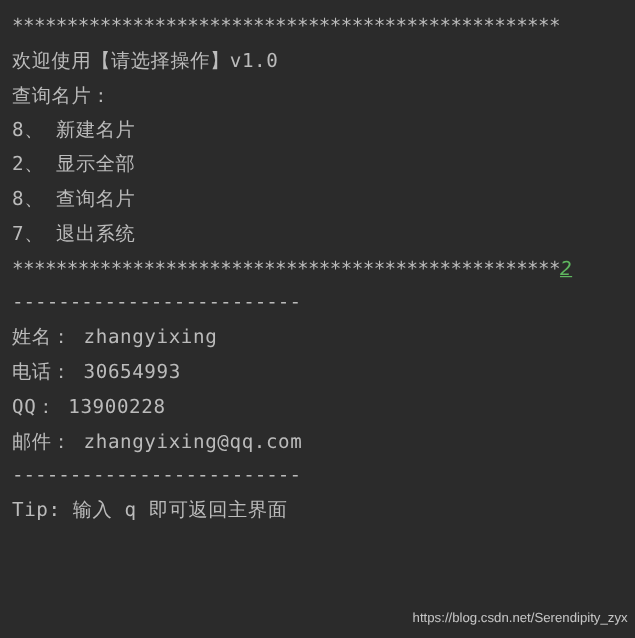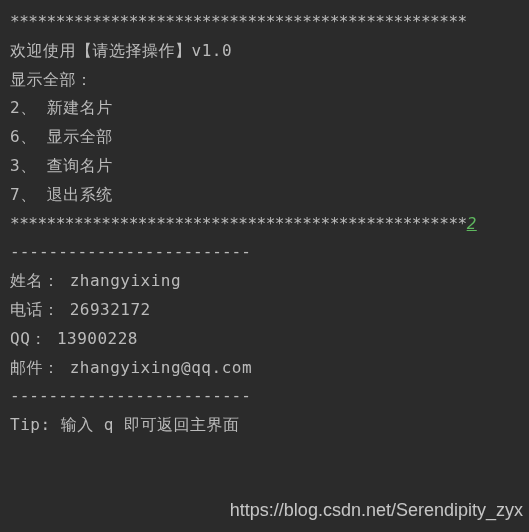--- a/index.html
+++ b/index.html
@@ -27,21 +27,21 @@
     .input-cursor {
       color: #5fb85f;
       font-style: italic;
       text-decoration: underline;
     }
     .watermark {
       position: absolute;
       right: 6px;
       bottom: 6px;
       color: #e0e0e0;
-      font-size: 18px;
+      font-size: 11px;
       opacity: 0.85;
       font-family: Arial, sans-serif;
       letter-spacing: 0;
       margin-left: 28px;
     }
     .stars {
       letter-spacing: -0.5px;
     }
     .dashes {
       letter-spacing: 0;
@@ -50,31 +50,31 @@
       display: flex;
       flex-wrap: nowrap;
     }
   </style>
 </head>
 <body>
 
 <div class="line stars">**************************************************</div>
 <div class="line">欢迎使用【请选择操作】v1.0</div>
 <div class="line"></div>
-<div class="line">显示全部：</div>
-<div class="line">2、 新建名片</div>
-<div class="line">6、 显示全部</div>
-<div class="line">3、 查询名片</div>
+<div class="line">查询名片：</div>
+<div class="line">8、 新建名片</div>
+<div class="line">2、 显示全部</div>
+<div class="line">8、 查询名片</div>
 <div class="line"></div>
 <div class="line">7、 退出系统</div>
 <div class="row-with-input">
   <span class="line stars">**************************************************</span>
     <span class="input-cursor">2</span>
 </div>
 <div class="line dashes">-------------------------</div>
 <div class="line">姓名： zhangyixing</div>
-<div class="line">电话： 26932172</div>
+<div class="line">电话： 30654993</div>
 <div class="line">QQ： 13900228</div>
 <div class="line">邮件： zhangyixing@qq.com</div>
 <div class="line dashes">-------------------------</div>
 <div class="line">Tip: 输入 q 即可返回主界面</div>
 
 <div class="watermark">https://blog.csdn.net/Serendipity_zyx</div>
 
 </body></html>

